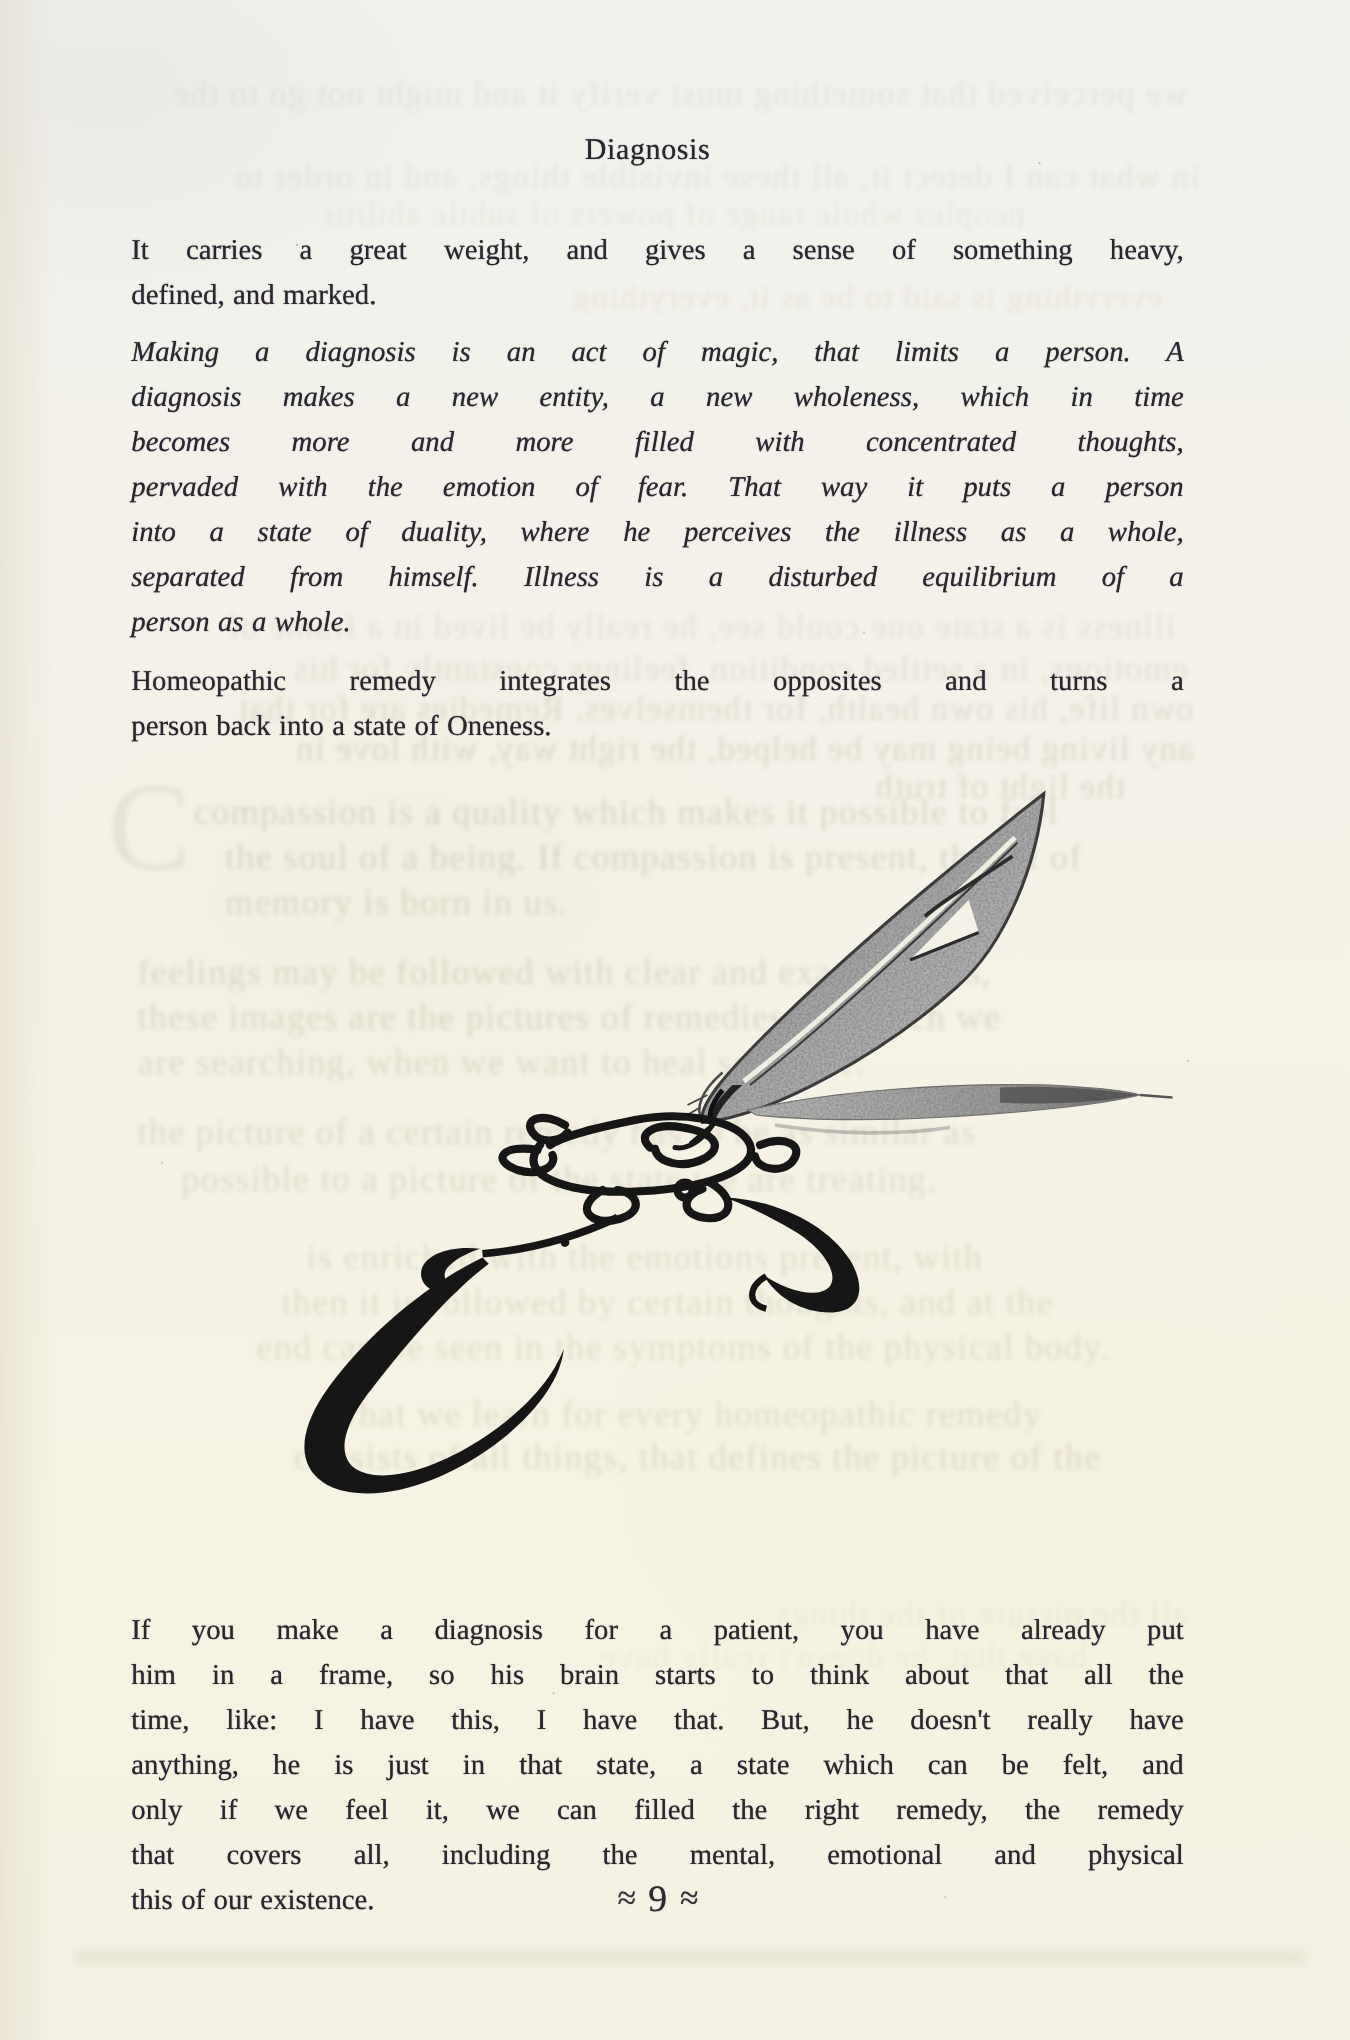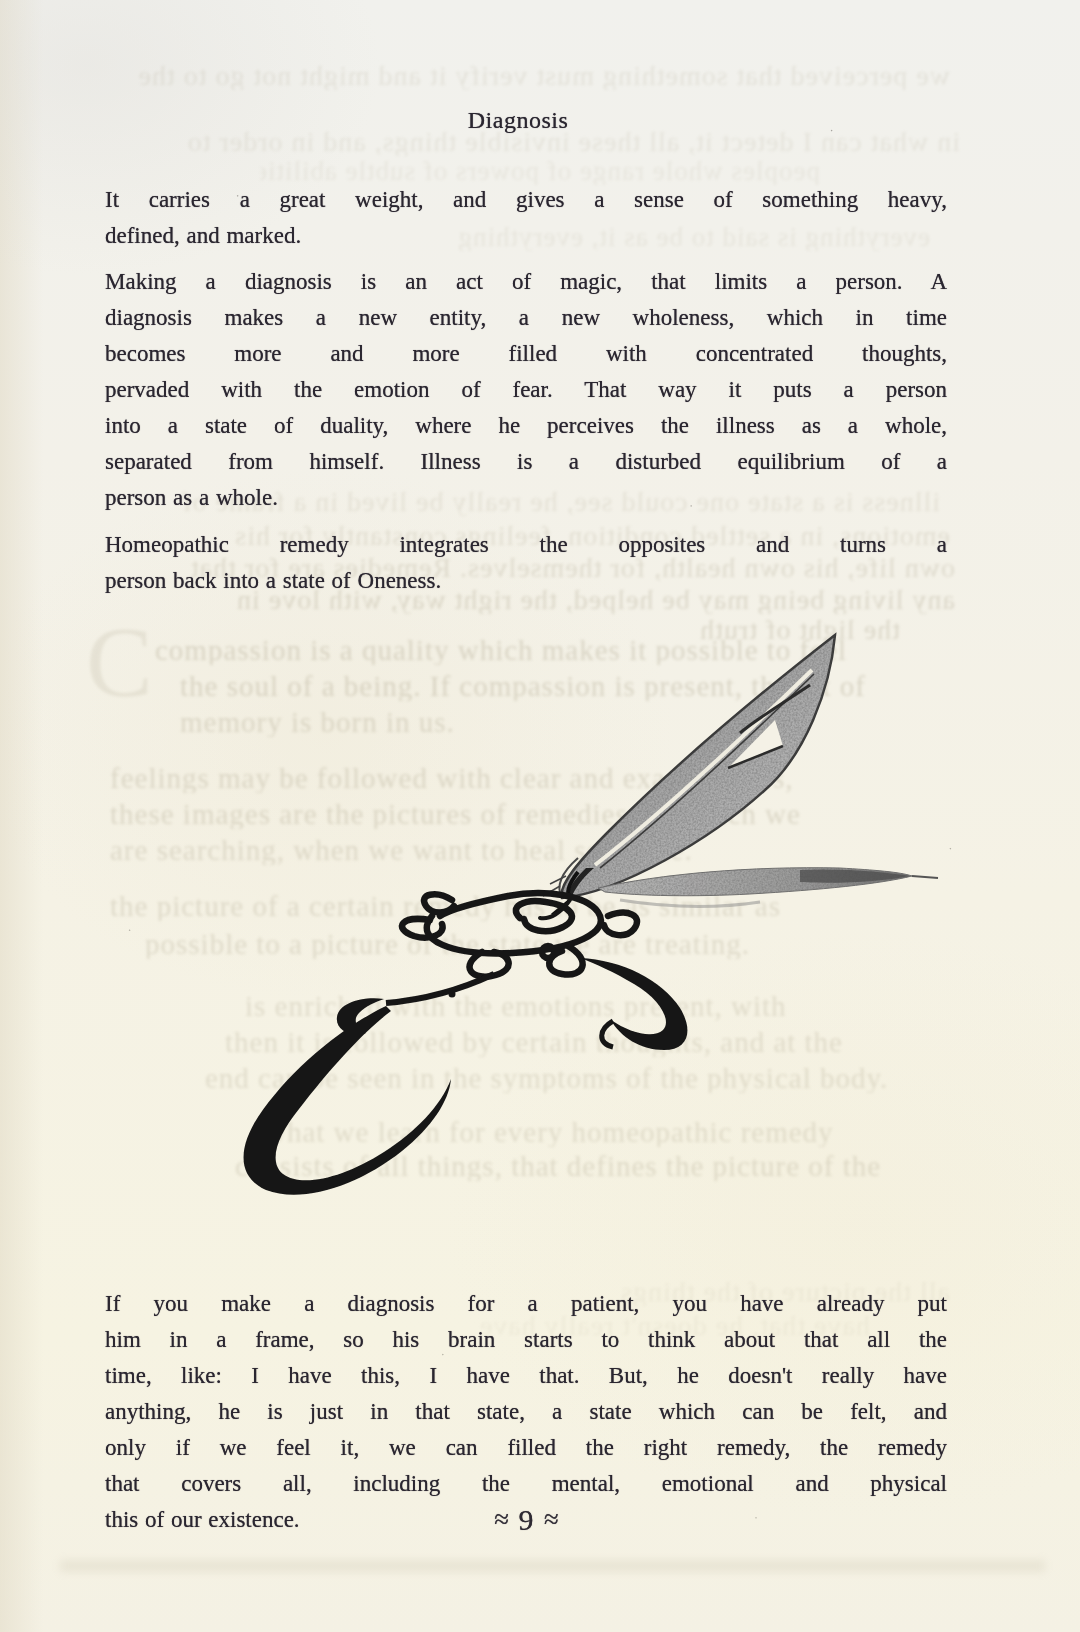--- a/index.html
+++ b/index.html
@@ -169,21 +169,21 @@
     </g>
   </svg>
 
   <div class="text-layer">
     <div class="title">Diagnosis</div>
 
     <div class="para" style="top: 182px;">
         <div class="tline">It carries a great weight, and gives a sense of something heavy,</div>
         <div class="tline last">defined, and marked.</div>
       </div>
-    <div class="para" style="top: 264px;">
+    <div class="para" style="top: 264px; font-style: italic;">
         <div class="tline">Making a diagnosis is an act of magic, that limits a person. A</div>
         <div class="tline">diagnosis makes a new entity, a new wholeness, which in time</div>
         <div class="tline">becomes more and more filled with concentrated thoughts,</div>
         <div class="tline">pervaded with the emotion of fear. That way it puts a person</div>
         <div class="tline">into a state of duality, where he perceives the illness as a whole,</div>
         <div class="tline">separated from himself. Illness is a disturbed equilibrium of a</div>
         <div class="tline last">person as a whole.</div>
       </div>
     <div class="para" style="top: 527px;">
         <div class="tline">Homeopathic remedy integrates the opposites and turns a</div>

